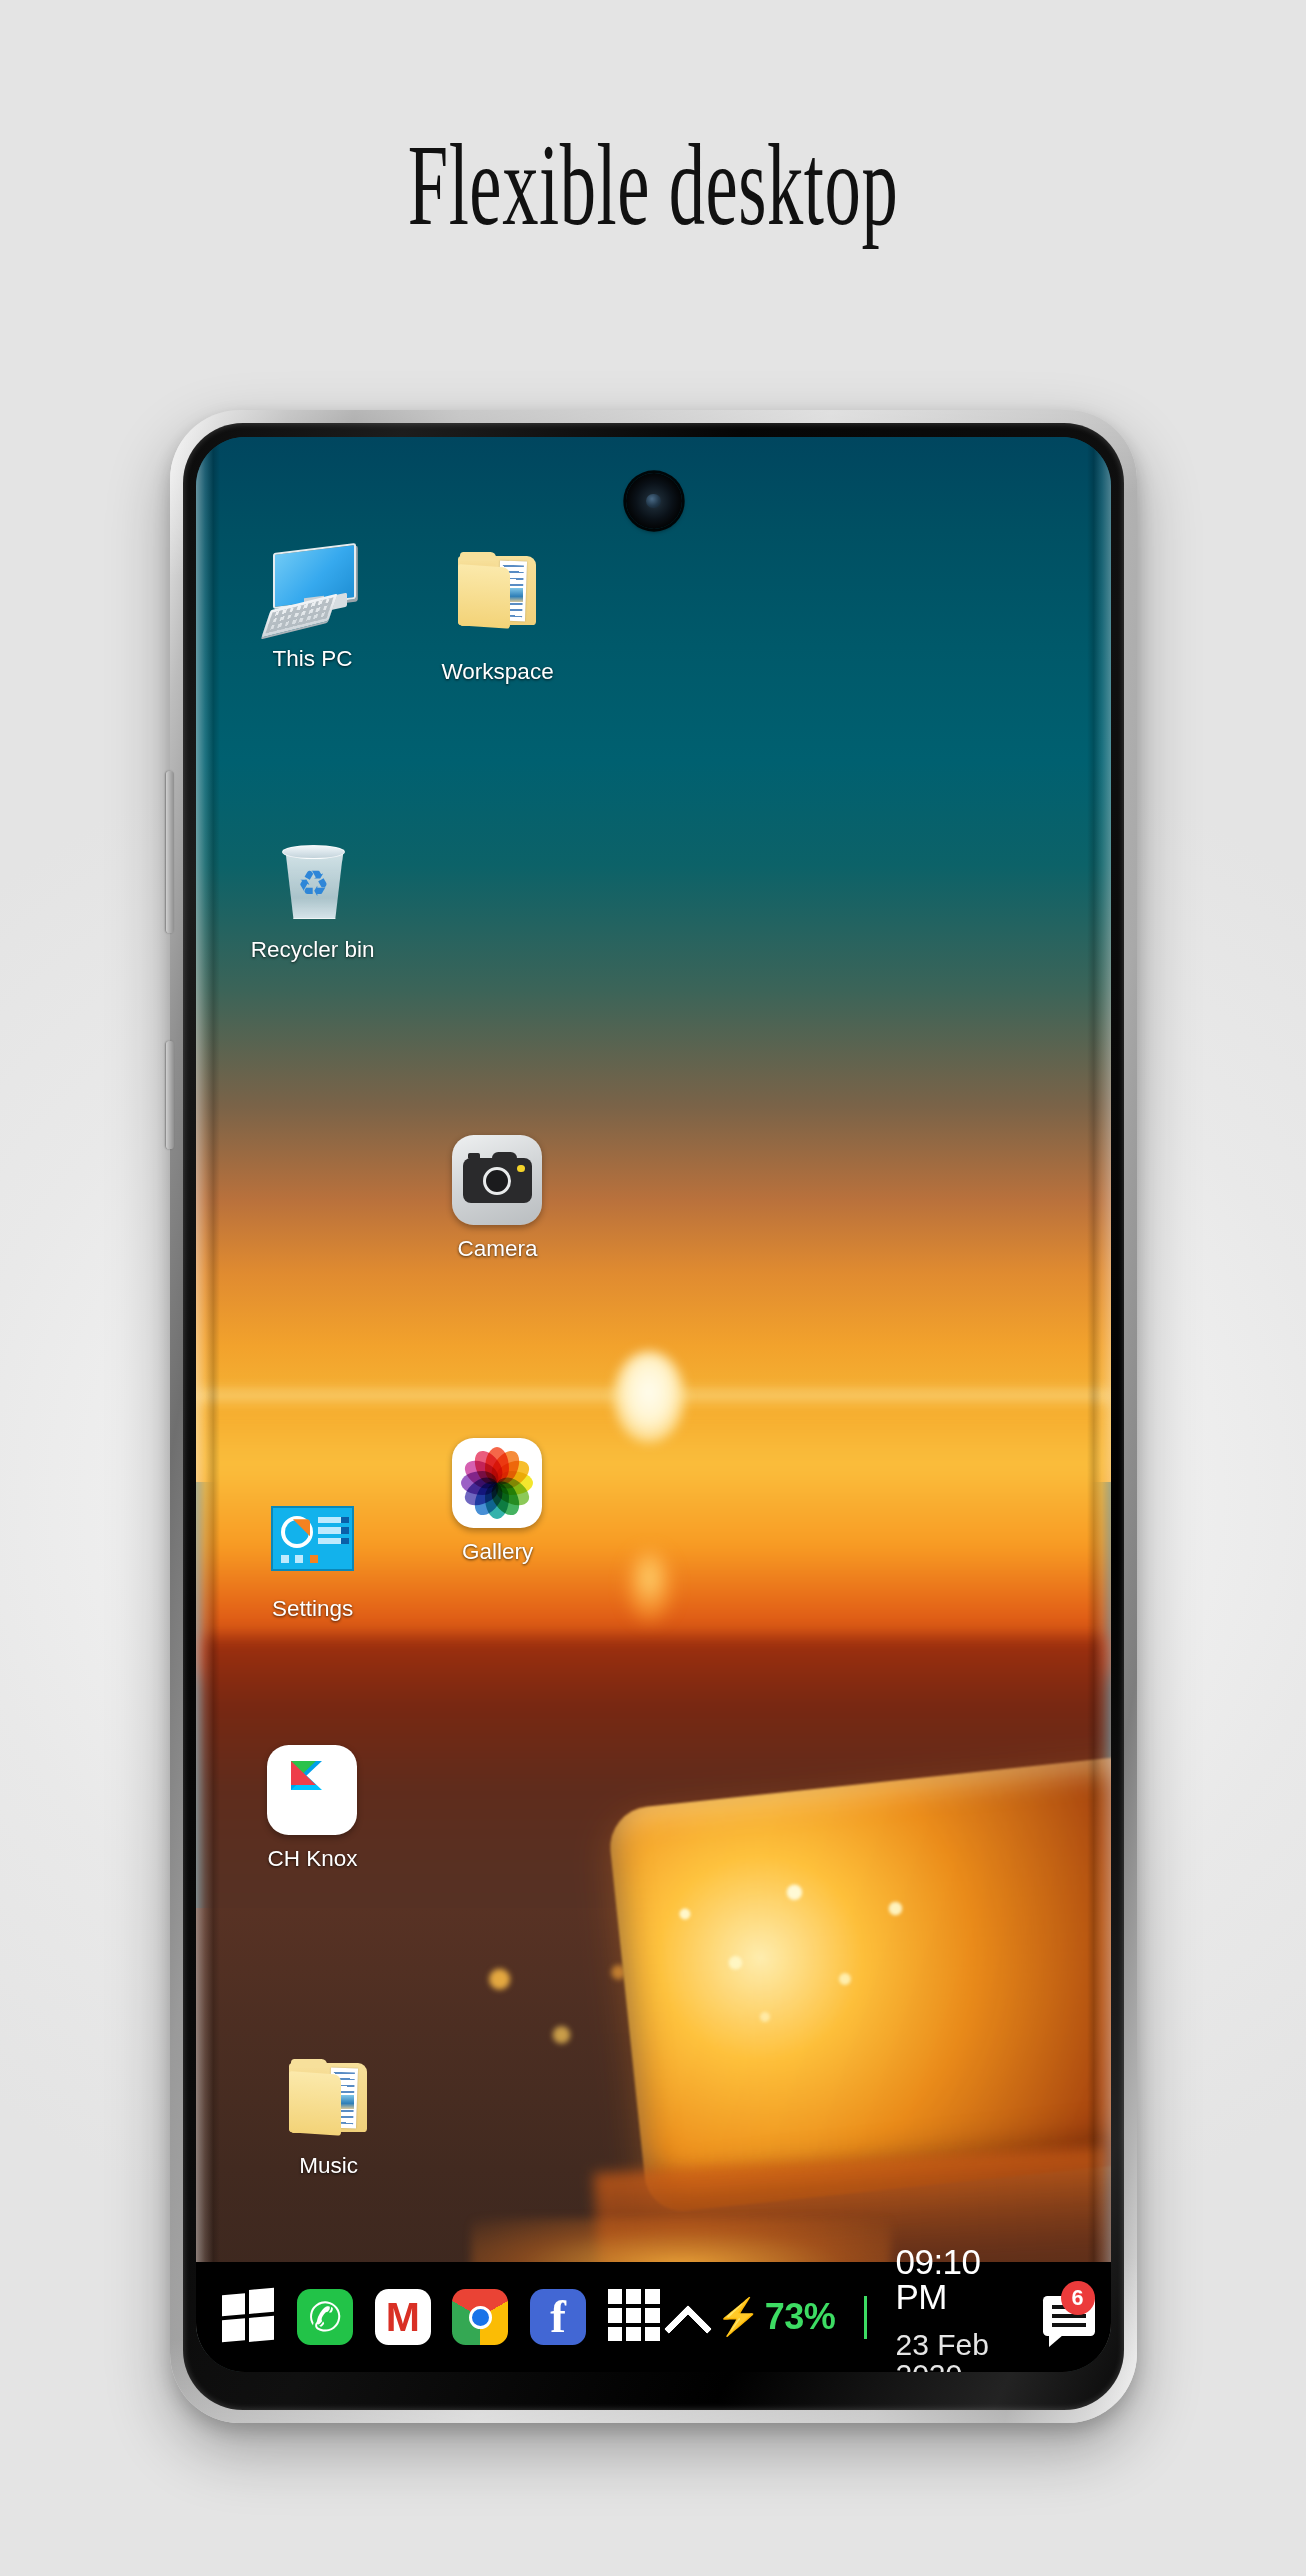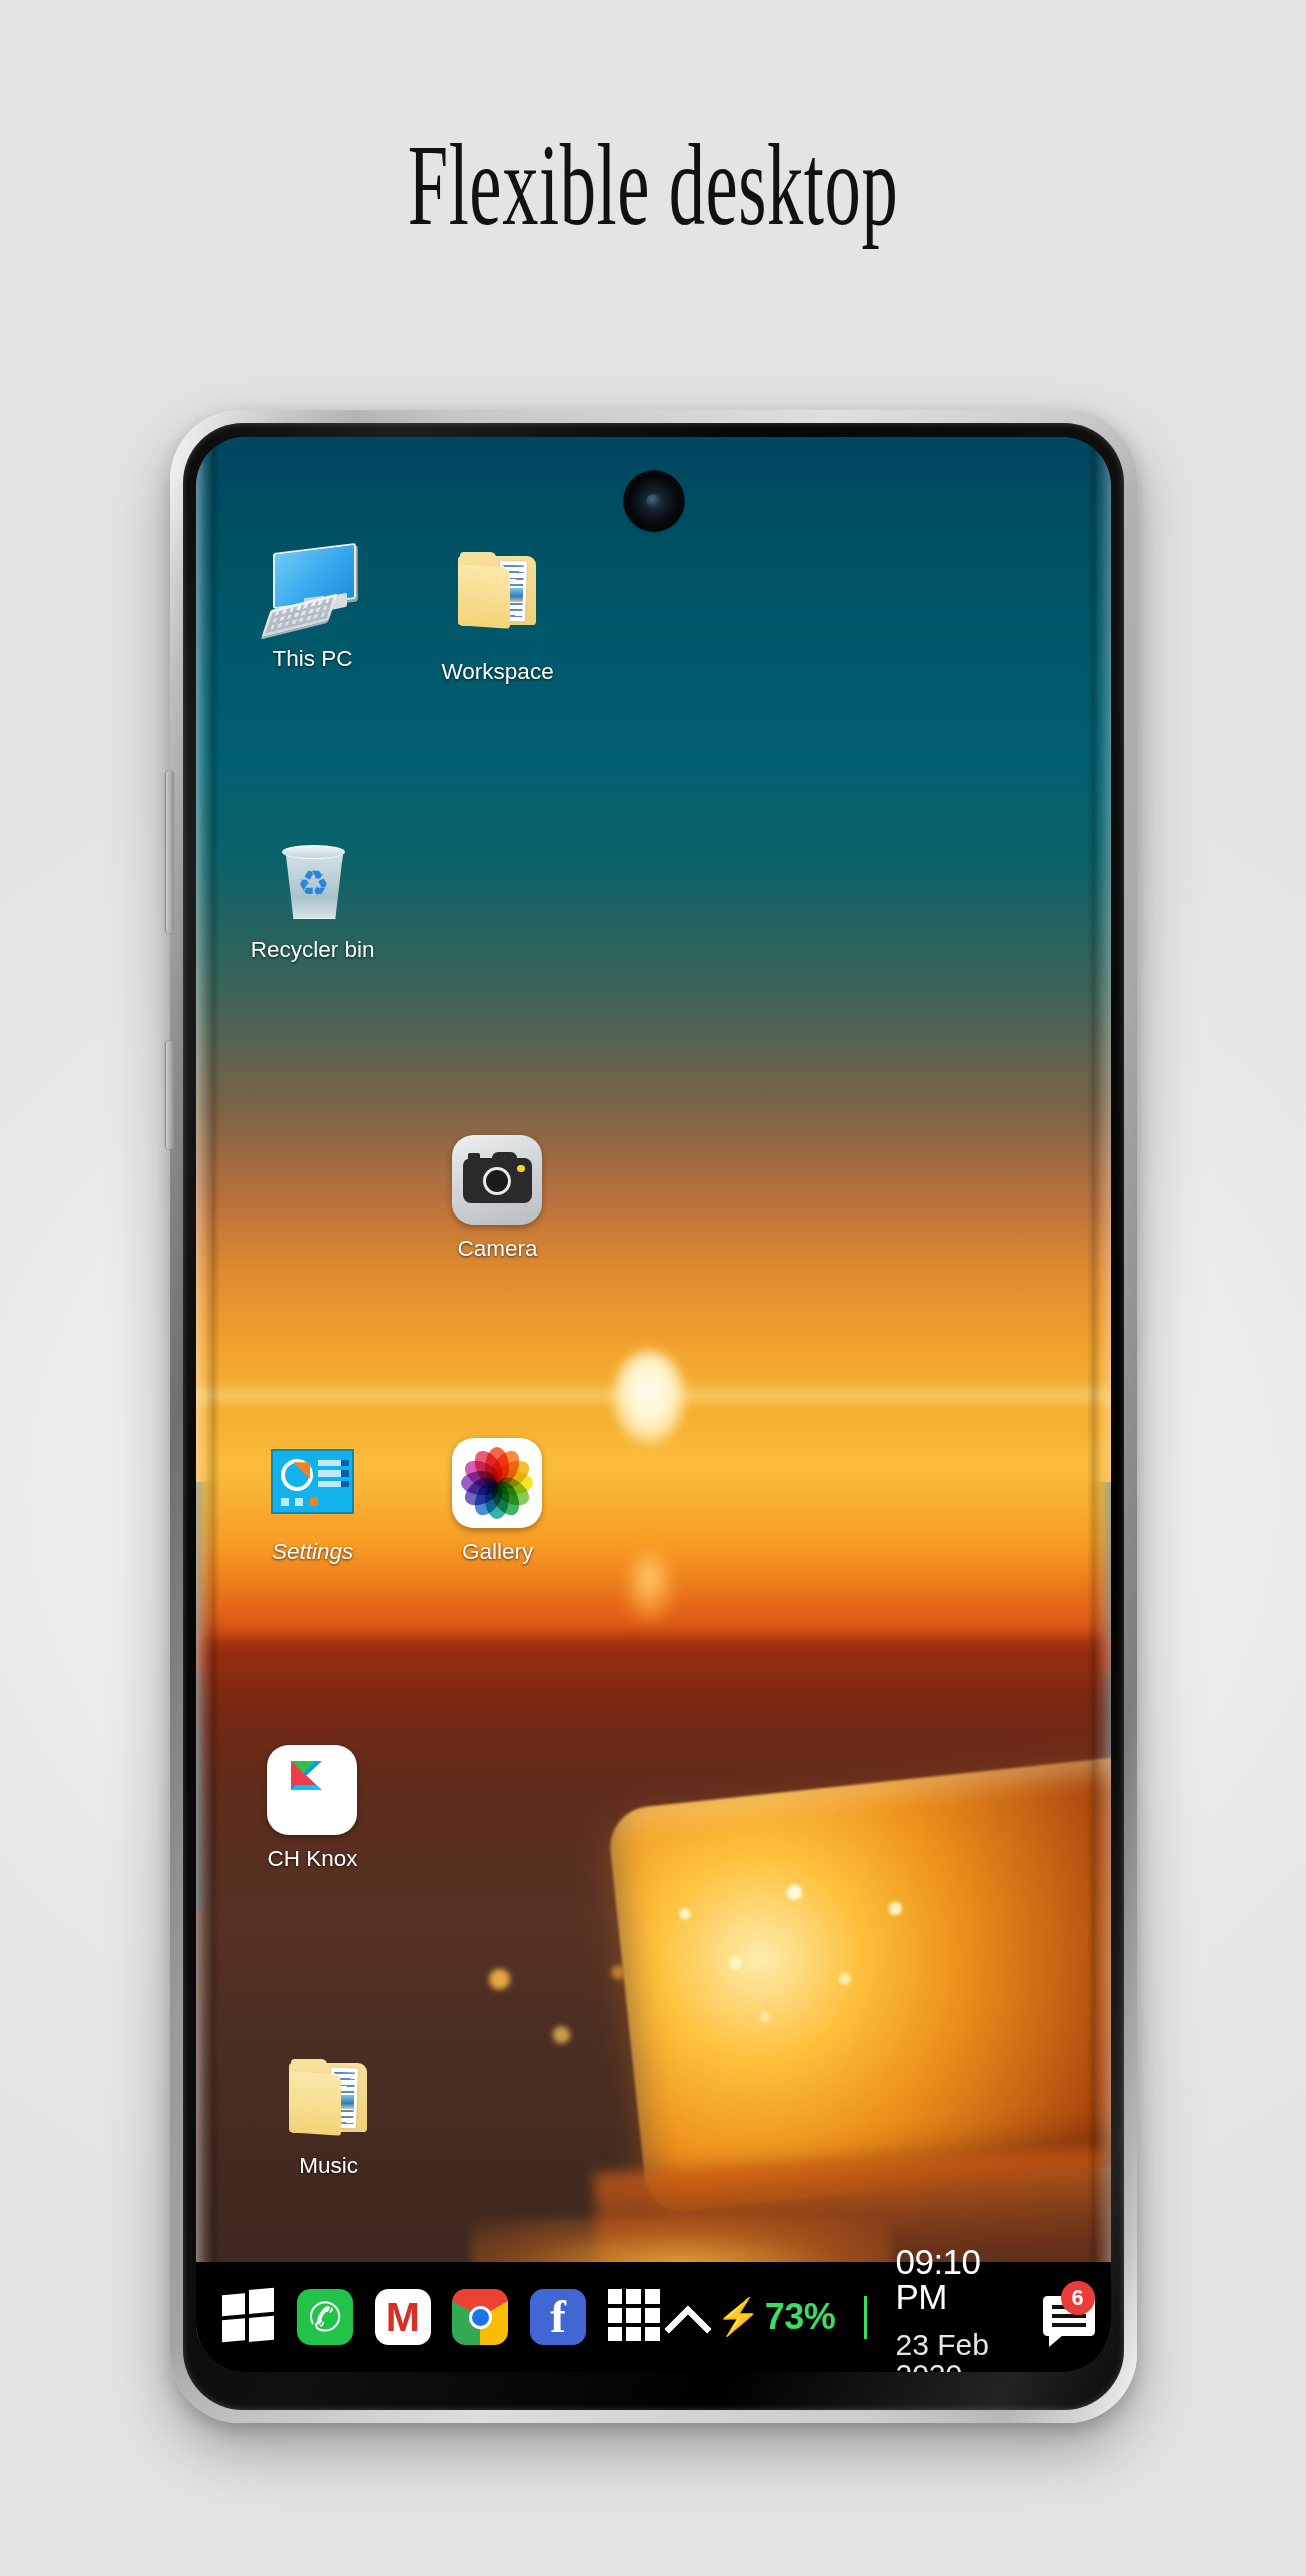--- a/index.html
+++ b/index.html
@@ -584,21 +584,21 @@
               <div class="chump"></div>
                 <div class="cvf"></div>
                 <div class="cbody"></div>
               <div class="clens"></div>
                 <div class="cled"></div>
             </div>
           </div>
           <div class="lbl">Camera</div>
         </div>
 
-        <div class="dicon" style="left:40px;top:999px;font-style:italic;">
+        <div class="dicon" style="left:40px;top:1056px;">
           <div class="art">
             <div class="setic">
               <div class="ring"></div>
                 <div class="pie"></div>
               <div class="bars">
                   <i></i>
                   <i></i>
                   <i></i>
                 </div>
               <div class="dots">

